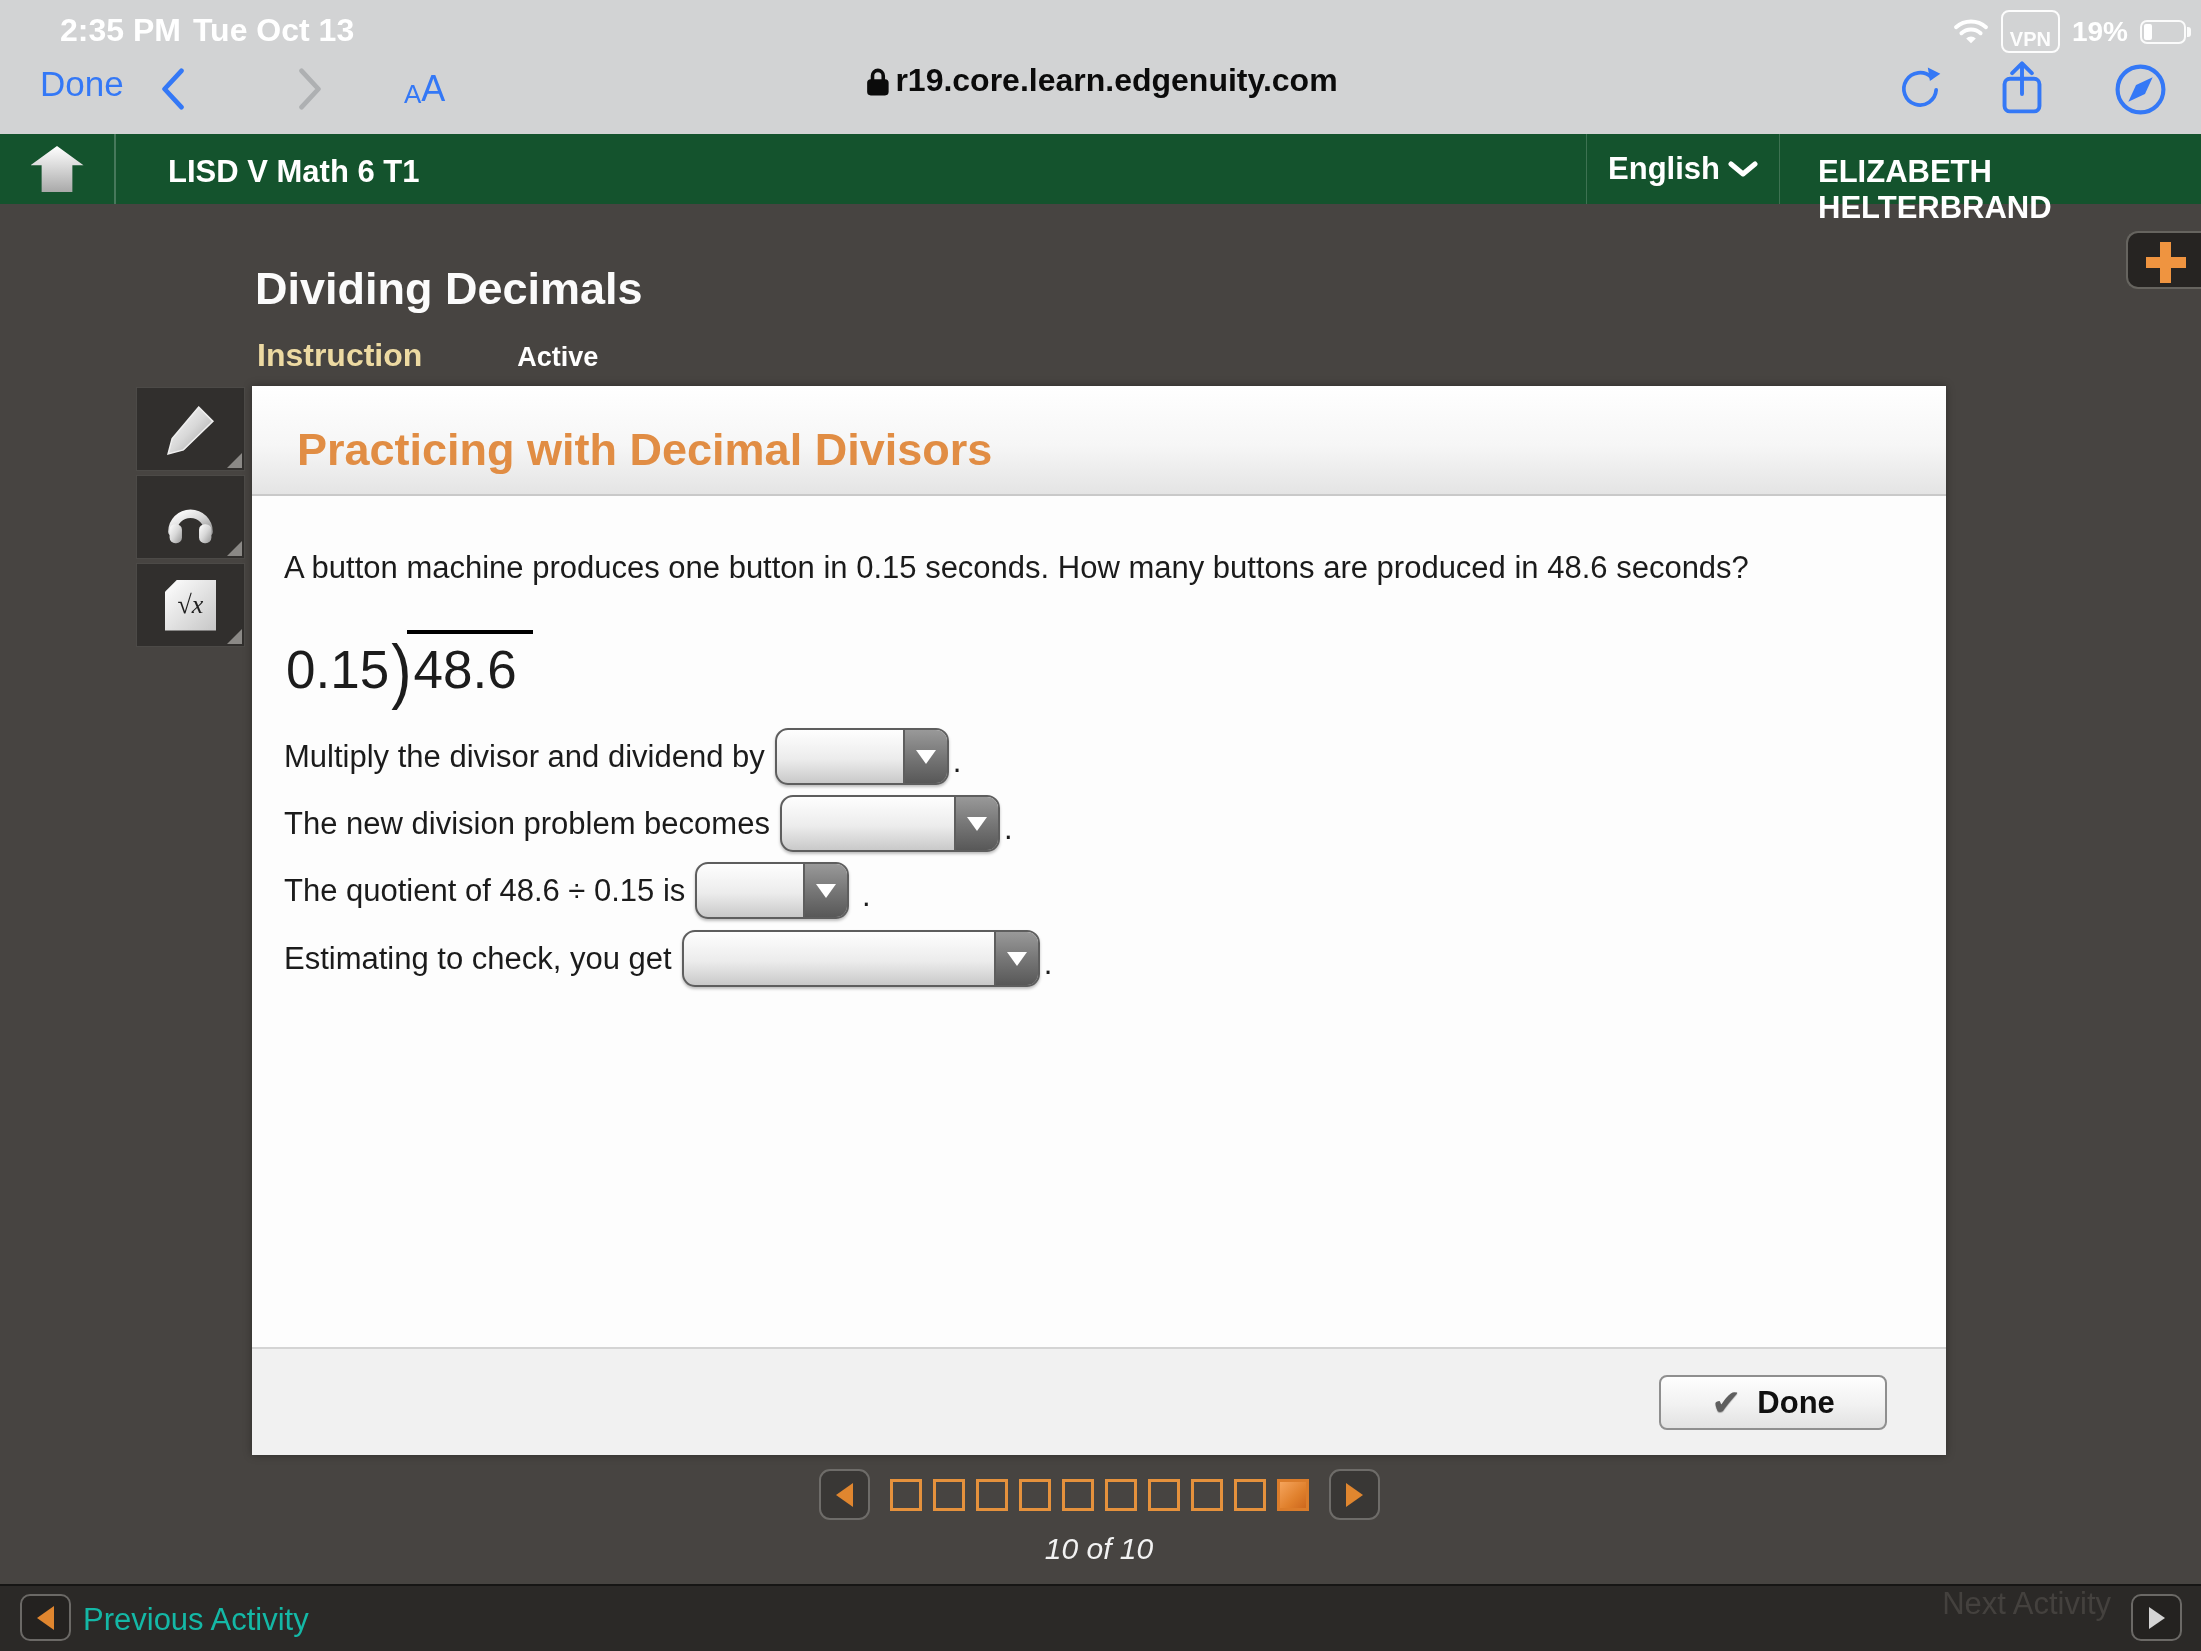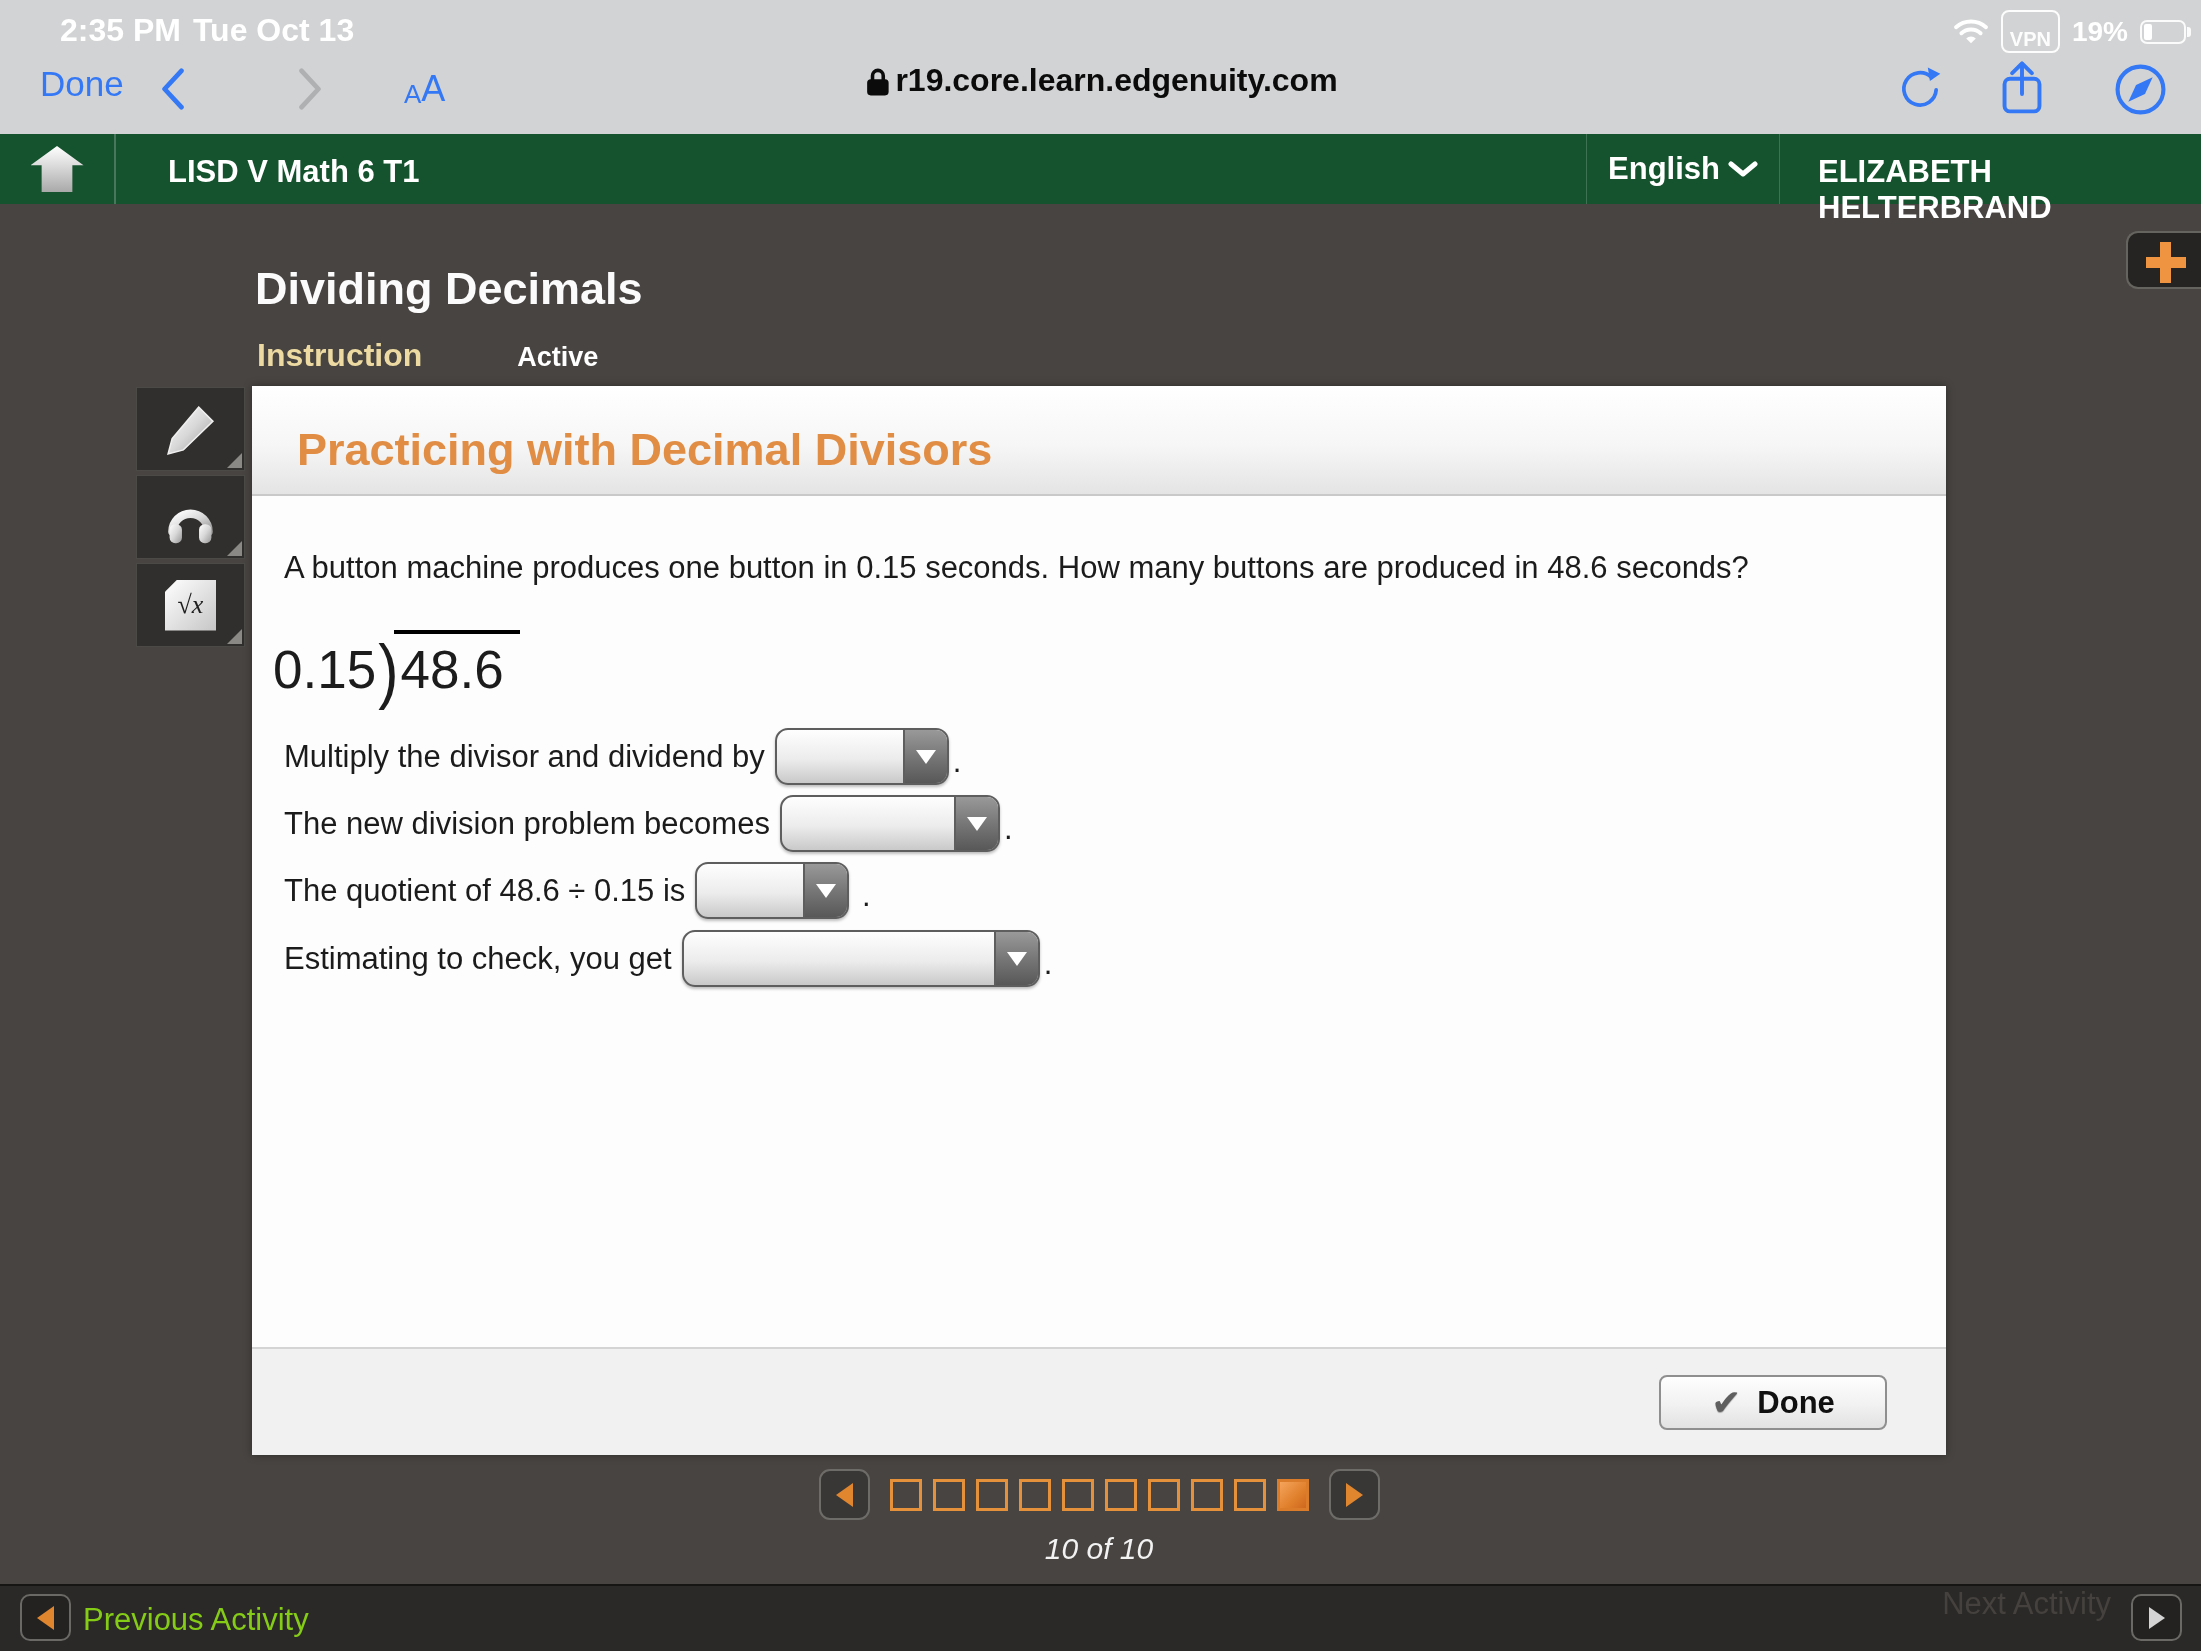--- a/index.html
+++ b/index.html
@@ -74,21 +74,21 @@
   
   .card { position: absolute; left: 252px; top: 386px; width: 1694px; height: 1069px;
           background: #fdfdfd; box-shadow: 0 0 8px rgba(0,0,0,0.35); }
   .card-header { position: absolute; top: 0; left: 0; right: 0; height: 110px;
                  background: linear-gradient(180deg, #ffffff 0%, #f6f6f6 55%, #e4e4e4 100%);
                  border-bottom: 2px solid #c9c9c9; }
   .card-heading { position: absolute; left: 45px; top: 38px; color: #e18d44; font-size: 45px; font-weight: 700; }
 
   .question { position: absolute; left: 32px; top: 164px; font-size: 31px; color: #1b1b1b; }
 
-  .division { position: absolute; left: 21px; top: 244px; display: flex; align-items: flex-start;
+  .division { position: absolute; left: 34px; top: 244px; display: flex; align-items: flex-start;
               font-size: 53px; color: #1c1c1c; }
   .division .divisor { padding-top: 9px; }
   .division .paren { font-size: 61px; line-height: 1; transform: scaleY(1.18); transform-origin: top;
                      padding-top: 4px; margin: 0 -4px 0 2px; }
   .division .dividend { border-top: 4px solid #000000; padding: 5px 16px 0 6px; }
 
   .prompt { position: absolute; left: 32px; height: 63px; display: flex; align-items: center;
             font-size: 31px; color: #1b1b1b; }
   .prompt-1 { top: 339px; } .prompt-2 { top: 406px; } .prompt-3 { top: 473px; } .prompt-4 { top: 541px; }
   .prompt .suffix { align-self: flex-end; padding-bottom: 8px; white-space: pre; }
@@ -136,21 +136,21 @@
   
   .activity-bar { position: absolute; left: 0; top: 1584px; width: 2202px; height: 67px;
                   background: #2b2927; border-top: 2px solid #161514; }
   .act-btn { position: absolute; top: 8px; width: 51px; height: 47px; background: #242220;
              border: 2px solid #6b6966; border-radius: 10px;
              display: flex; align-items: center; justify-content: center; }
   .act-prev { left: 20px; }
   .act-next { right: 20px; }
   .tri-next { width: 0; height: 0; border-top: 11px solid transparent; border-bottom: 11px solid transparent;
               border-left: 16px solid #d4d4d4; }
-  .prev-label { position: absolute; left: 83px; top: 16px; color: #84cc16; font-size: 31px; }
+  .prev-label { position: absolute; left: 83px; top: 16px; color: #14b8a6; font-size: 31px; }
   .next-label { position: absolute; right: 91px; top: 0; color: #44413e; font-size: 31px; }
 
   svg { display: block; }
 </style>
 </head>
 <body>
 
 <svg width="0" height="0" style="position:absolute">
   <defs>
     <linearGradient id="silverGrad" x1="0" y1="0" x2="1" y2="1">

